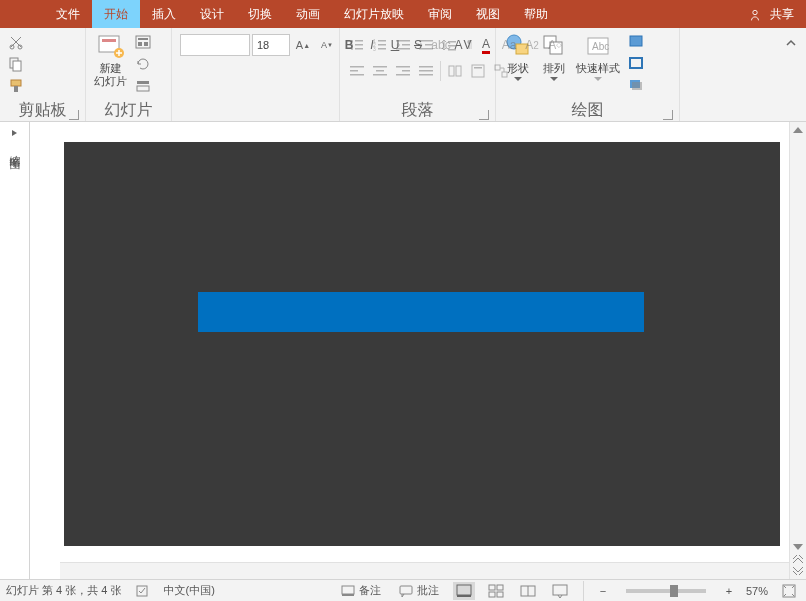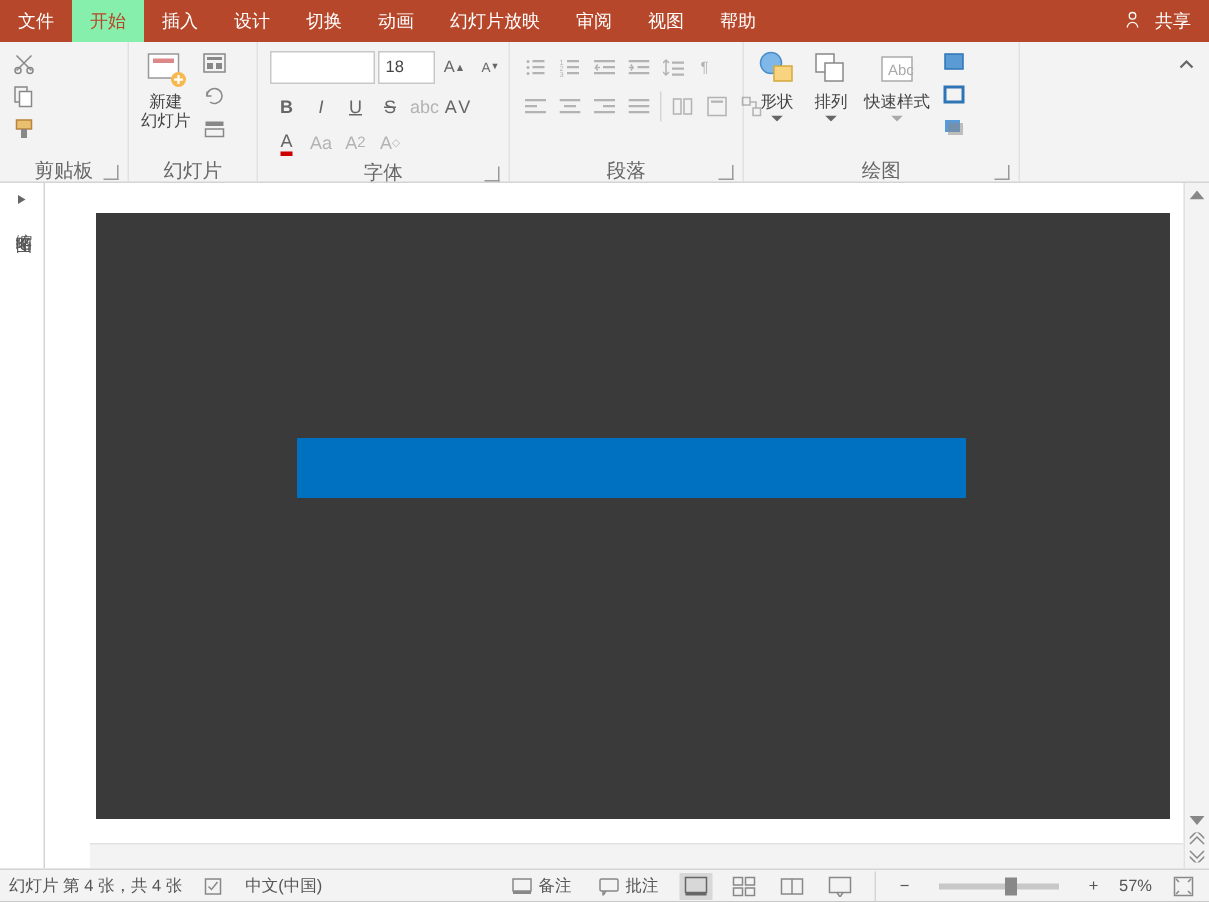--- a/index.html
+++ b/index.html
@@ -1,28 +1,28 @@
 <!DOCTYPE html>
 <html><head>
 <meta charset="utf-8">
 <style>
 * { margin:0; padding:0; box-sizing:border-box; font-family:"Microsoft YaHei","Segoe UI",sans-serif; }
 body { width:806px; height:601px; background:#fff; overflow:hidden; font-size:12px; color:#444; }
 
-.tabbar { height:28px; background:#b7472a; display:flex; align-items:stretch; }
+.tabbar { height:28px; background:#b7472a; display:flex; align-items:stretch;padding-left:44px; }
 .tab { padding:0 12px; display:flex; align-items:center; color:#fff; font-size:12px; cursor:pointer; }
-.tab.active { background:#86efac; color:#b7472a; }
+.tab.active { background:#7dd3fc; color:#b7472a; }
 .tabbar-right { margin-left:auto; display:flex; align-items:center; color:#fff; }
 .tell-me { display:flex; align-items:center; padding:0 10px; gap:6px; }
-.share { display:flex; align-items:center; padding:0 12px; gap:8px; }
+.share { display:flex; align-items:flex-end; padding:0 12px; gap:8px; }
 
 .ribbon { height:94px; background:#f3f3f3; border-bottom:1px solid #d4d4d4; display:flex; }
 .group { display:flex; flex-direction:column; border-right:1px solid #e1e1e1; padding:2px 4px 0 4px; }
 .group-body { flex:1; display:flex; align-items:flex-start; }
-.group-label { height:16px; display:flex; align-items:flex-start; justify-content:center; position:relative; font-size:13px; color:#666; }
+.group-label { height:16px; display:flex; align-items:flex-end; justify-content:center; position:relative; font-size:16px; color:#666; }
 .group-label .launcher { position:absolute; right:2px; bottom:1px; width:10px; height:10px; border:1px solid #999; border-top:none; border-left:none; }
 .bigbtn { display:flex; flex-direction:column; align-items:center; justify-content:flex-start; padding:2px 4px; gap:2px; cursor:pointer; }
 .bigbtn .lbl { font-size:11px; text-align:center; line-height:13px; }
 .smallcol { display:flex; flex-direction:column; gap:2px; padding:2px 2px; }
 .smallbtn { width:20px; height:20px; display:flex; align-items:center; justify-content:center; cursor:pointer; }
 
 .font-row { display:flex; align-items:center; gap:2px; margin-bottom:4px; }
 .font-select { width:70px; height:22px; border:1px solid #c8c8c8; background:#fff; display:flex; align-items:center; padding:0 4px; font-size:11px; color:#888; }
 .size-select { width:38px; height:22px; border:1px solid #c8c8c8; background:#fff; display:flex; align-items:center; padding:0 4px; font-size:11px; }
 .icon-row { display:flex; align-items:center; gap:1px; }
@@ -143,21 +143,21 @@
             </svg>
           </div>
       </div>
     </div>
     <div class="group-label">
         <span>幻灯片</span>
       </div>
   </div>
 
   <div class="group" style="width:168px">
-    <div class="group-body" style="flex-direction:column;padding:4px 4px 0 4px">
+    <div class="group-body" style="flex-direction:row;padding:4px 4px 0 4px">
       <div class="font-row">
         <div class="font-select">
             <span></span>
           </div>
         <div class="size-select">
             <span>18</span>
           </div>
         <div class="ibtn" style="font-size:11px">A<sup style="font-size:7px">▲</sup></div>
         <div class="ibtn" style="font-size:9px">A<sup style="font-size:6px">▼</sup></div>
       </div>
@@ -175,24 +175,20 @@
       </div>
       <div class="icon-row">
         <div class="ibtn">
             <span style="border-bottom:3px solid #c00">A</span>
           </div>
         <div class="ibtn dim">Aa</div>
         <div class="ibtn dim">A<sup>2</sup></div>
         <div class="ibtn dim">A<sub style="font-size:7px">◇</sub></div>
       </div>
     </div>
-    <div class="group-label">
-        <span>字体</span>
-        <span class="launcher"></span>
-      </div>
   </div>
 
   <div class="group" style="width:156px">
     <div class="group-body" style="flex-direction:column;padding:4px 2px 0 2px;gap:4px">
       <div class="icon-row">
         <div class="ibtn dim">
             <svg width="14" height="14">
               <circle cx="2" cy="3" r="1" fill="#666"></circle>
               <rect x="5" y="2" width="8" height="1.5" fill="#666"></rect>
               <circle cx="2" cy="7" r="1" fill="#666"></circle>

